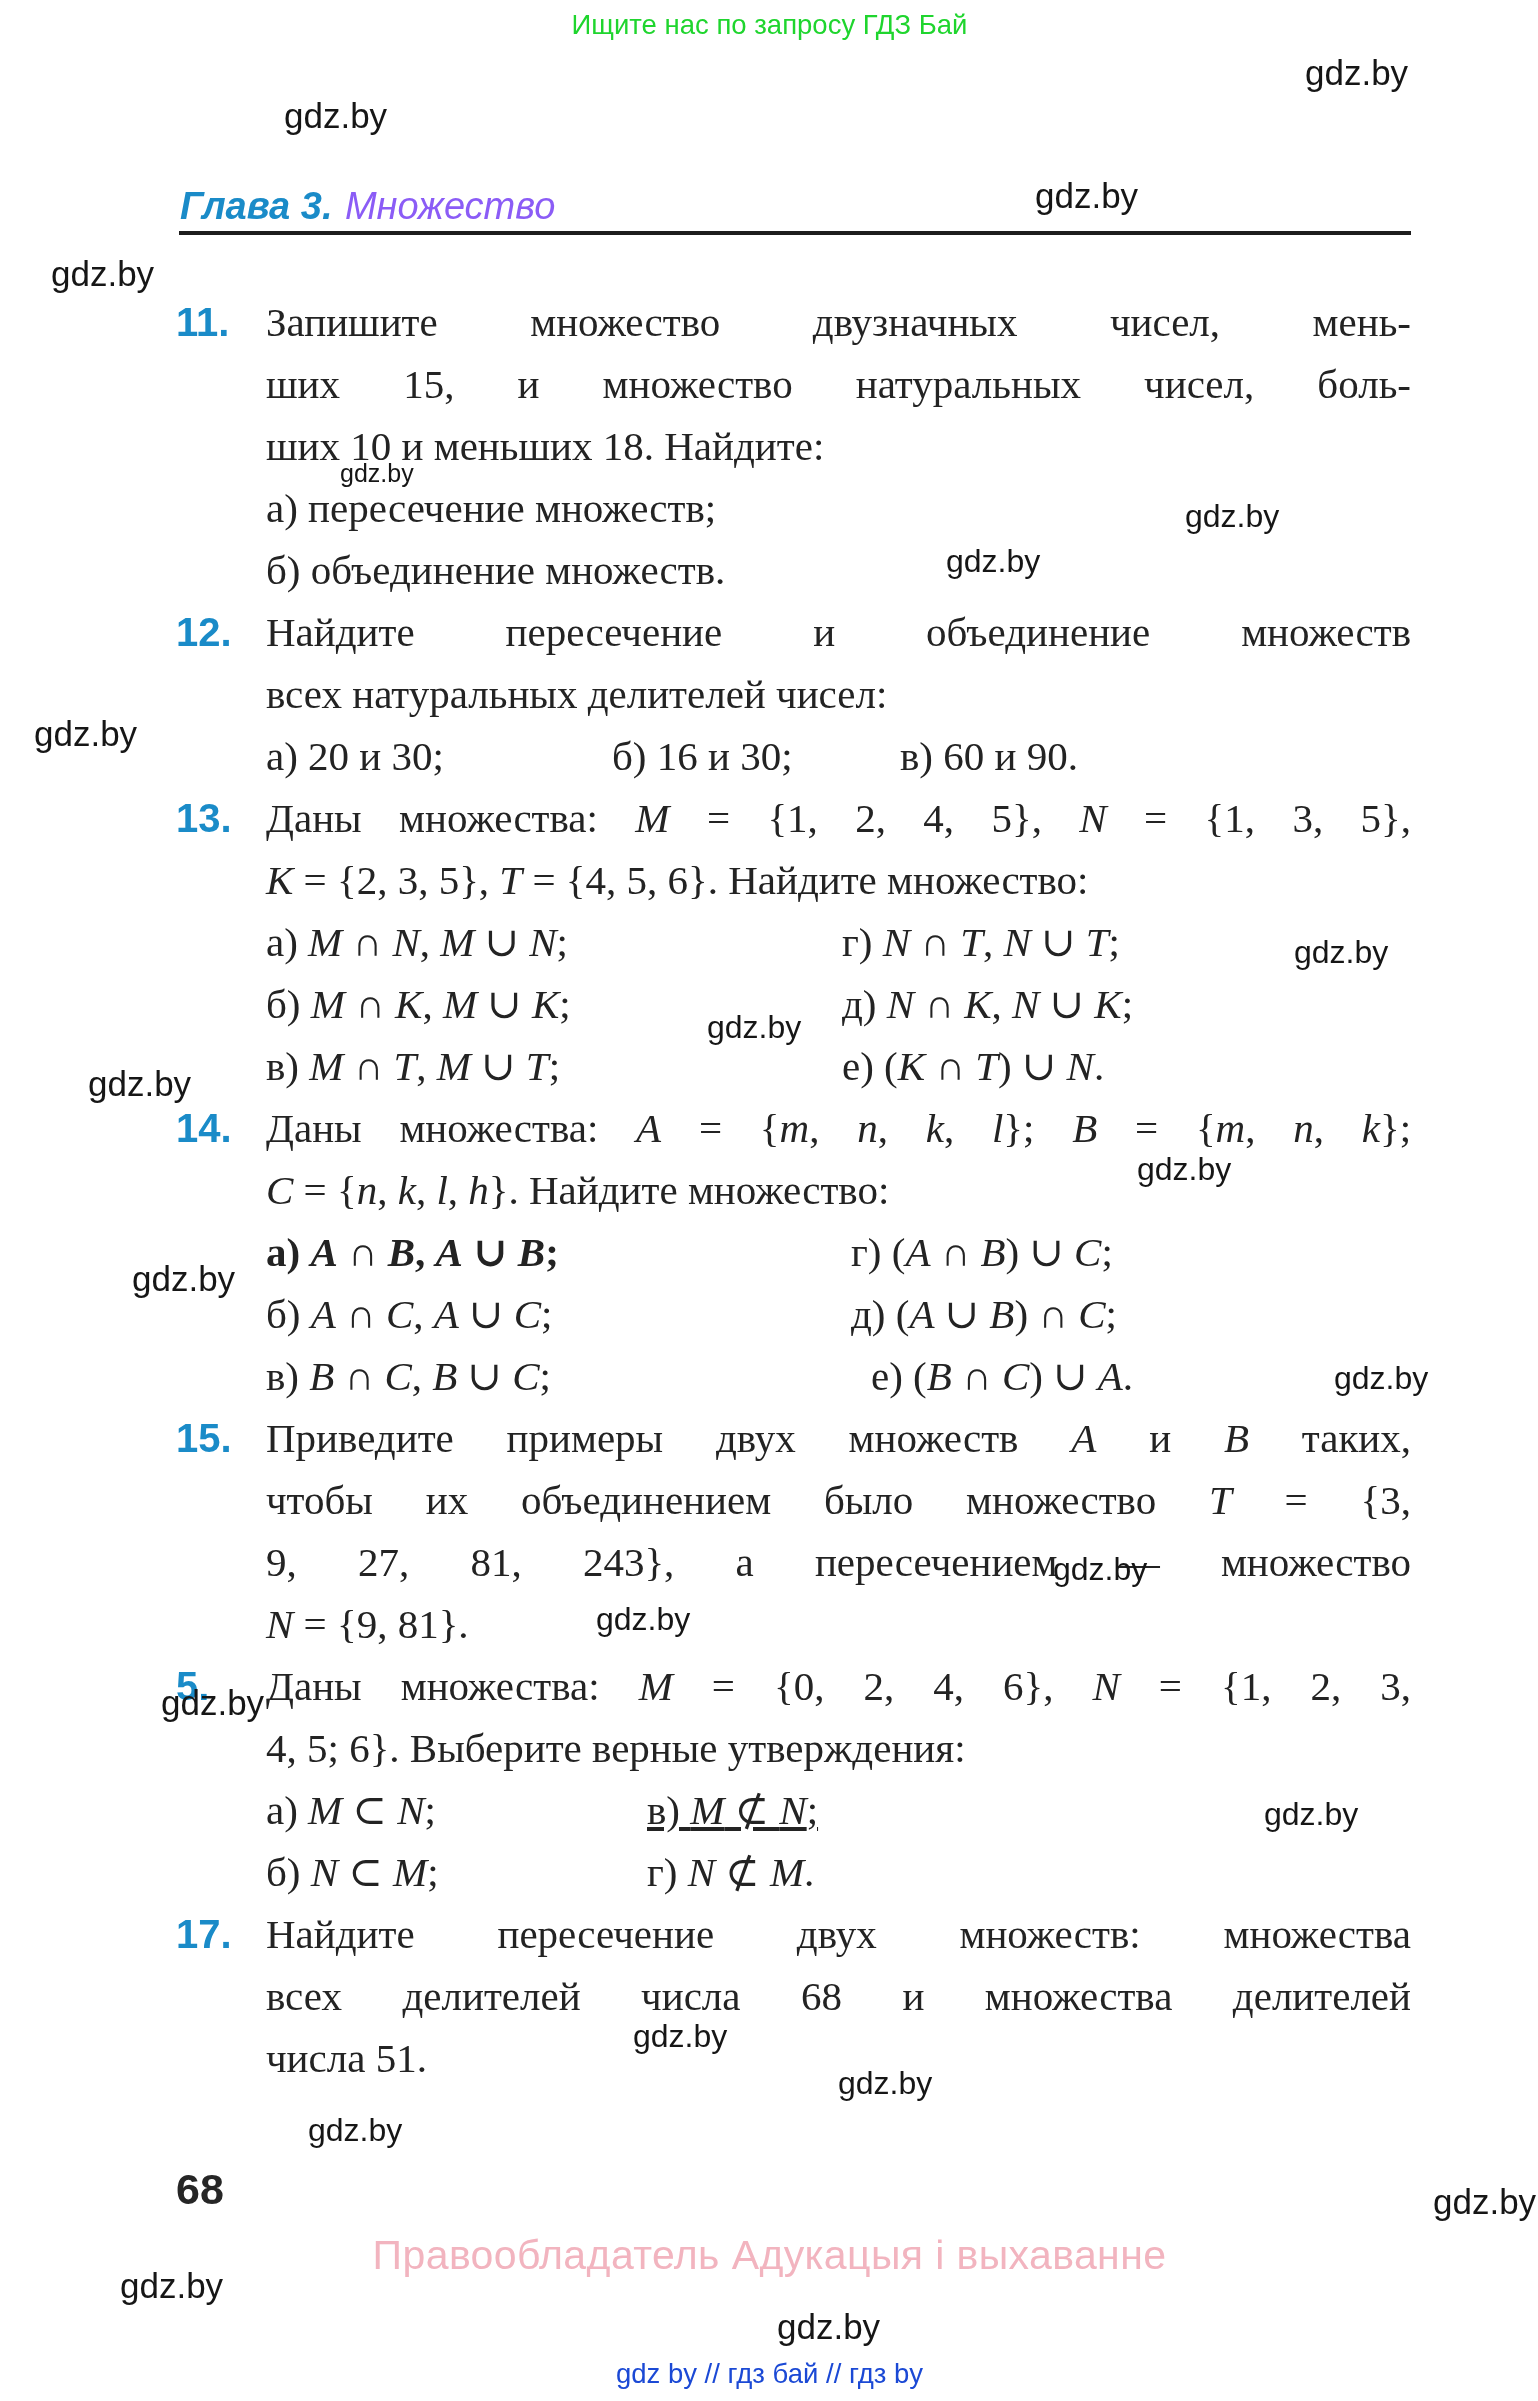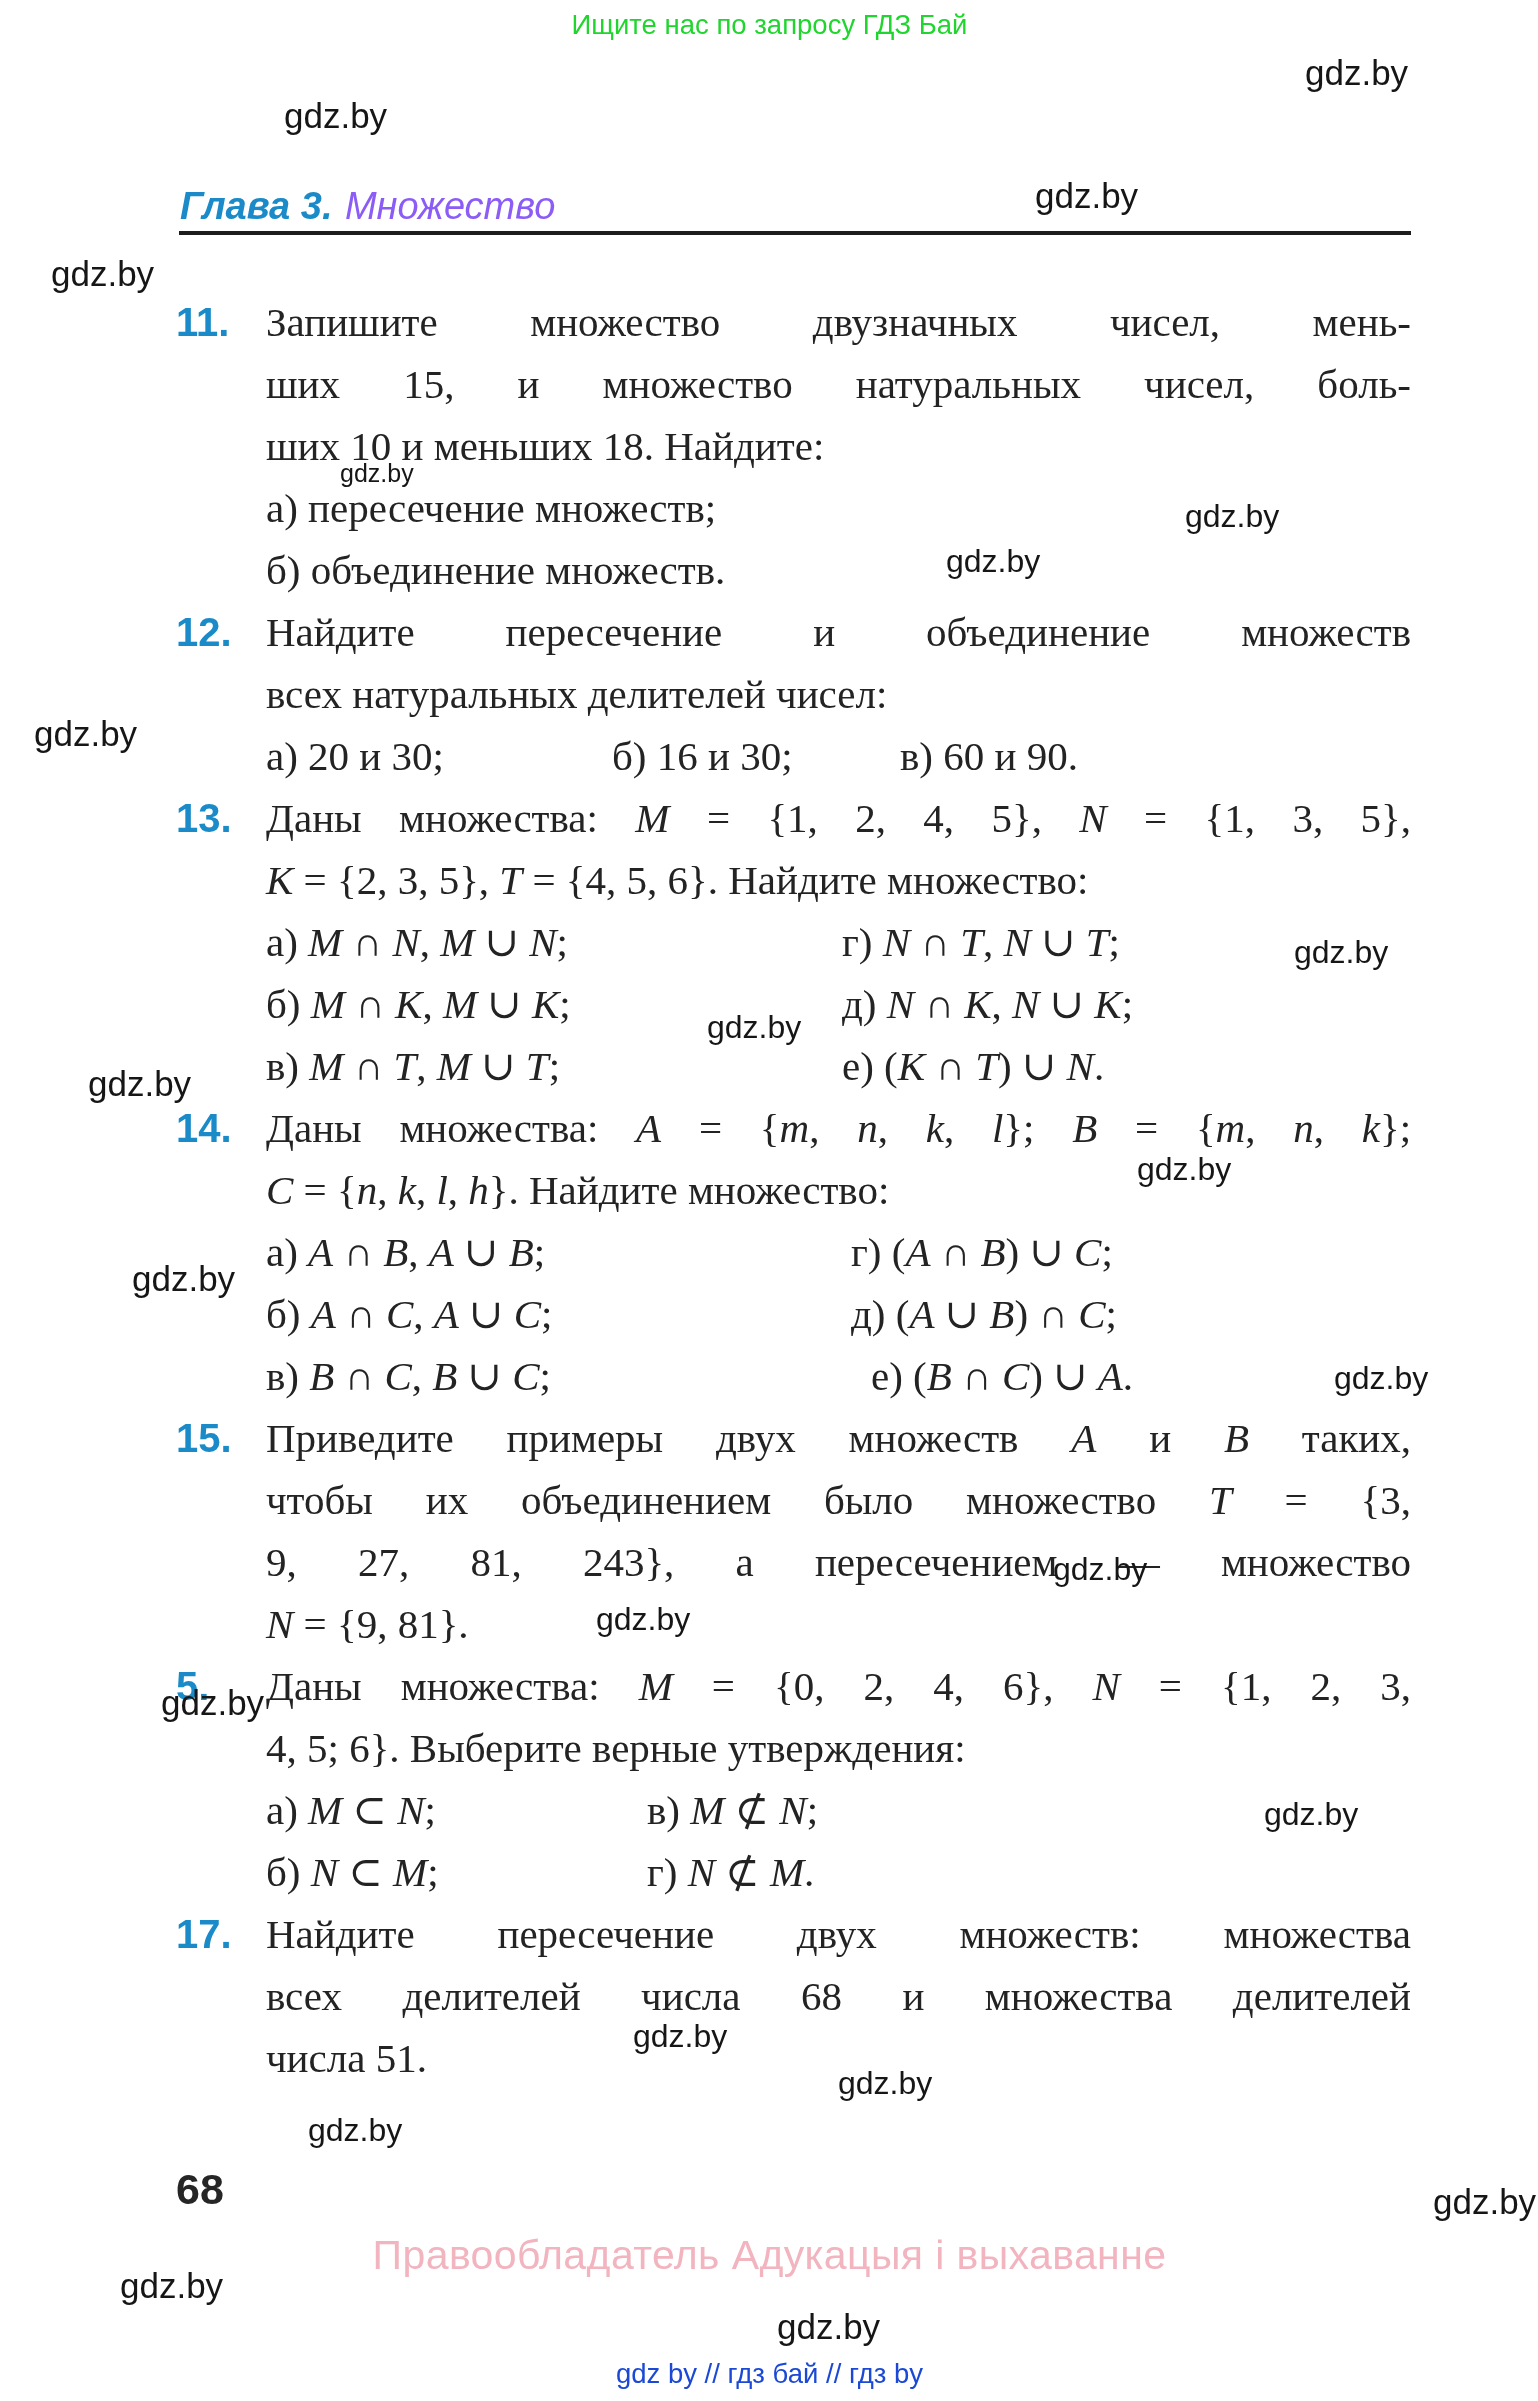--- a/index.html
+++ b/index.html
@@ -98,21 +98,21 @@
       <div class="pline">
         <span class="pcol" style="left: 0px;">в) <i>M</i> ∩ <i>T</i>, <i>M</i> ∪ <i>T</i>;</span>
         <span class="pcol" style="left: 576px;">е) (<i>K</i> ∩ <i>T</i>) ∪ <i>N</i>.</span>
       </div>
     </div>
     <div class="problem">
       <span class="pnum">14.</span>
       <div class="pline fill">Даны множества: <i>A</i> = {<i>m</i>, <i>n</i>, <i>k</i>, <i>l</i>}; <i>B</i> = {<i>m</i>, <i>n</i>, <i>k</i>};</div>
       <div class="pline"><i>C</i> = {<i>n</i>, <i>k</i>, <i>l</i>, <i>h</i>}. Найдите множество:</div>
       <div class="pline">
-        <span class="pcol" style="left: 0px;">а) <i>A</i> ∩ <i>B</i>, <i>A</i> ∪ <i>B</i>;</span>
+        <span class="pcol" style="left: 0px; font-weight: bold;">а) <i>A</i> ∩ <i>B</i>, <i>A</i> ∪ <i>B</i>;</span>
         <span class="pcol" style="left: 585px;">г) (<i>A</i> ∩ <i>B</i>) ∪ <i>C</i>;</span>
       </div>
       <div class="pline">
         <span class="pcol" style="left: 0px; text-align: center;">б) <i>A</i> ∩ <i>C</i>, <i>A</i> ∪ <i>C</i>;</span>
         <span class="pcol" style="left: 585px;">д) (<i>A</i> ∪ <i>B</i>) ∩ <i>C</i>;</span>
       </div>
       <div class="pline">
         <span class="pcol" style="left: 0px;">в) <i>B</i> ∩ <i>C</i>, <i>B</i> ∪ <i>C</i>;</span>
         <span class="pcol" style="left: 605px;">е) (<i>B</i> ∩ <i>C</i>) ∪ <i>A</i>.</span>
       </div>
@@ -123,21 +123,21 @@
       <div class="pline fill">чтобы их объединением было множество <i>T</i> = {3,</div>
       <div class="pline fill">9, 27, 81, 243}, а пересечением — множество</div>
       <div class="pline"><i>N</i> = {9, 81}.</div>
     </div>
     <div class="problem">
       <span class="pnum">5.</span>
       <div class="pline fill">Даны множества: <i>M</i> = {0, 2, 4, 6}, <i>N</i> = {1, 2, 3,</div>
       <div class="pline">4, 5; 6}. Выберите верные утверждения:</div>
       <div class="pline">
         <span class="pcol" style="left: 0px;">а) <i>M</i> ⊂ <i>N</i>;</span>
-        <span class="pcol" style="left: 381px;">в) <i>M</i> ⊄ <i>N</i>;</span>
+        <span class="pcol" style="left: 381px; text-decoration: underline;">в) <i>M</i> ⊄ <i>N</i>;</span>
       </div>
       <div class="pline">
         <span class="pcol" style="left: 0px;">б) <i>N</i> ⊂ <i>M</i>;</span>
         <span class="pcol" style="left: 381px;">г) <i>N</i> ⊄ <i>M</i>.</span>
       </div>
     </div>
     <div class="problem">
       <span class="pnum">17.</span>
       <div class="pline fill">Найдите пересечение двух множеств: множества</div>
       <div class="pline fill">всех делителей числа 68 и множества делителей</div>

